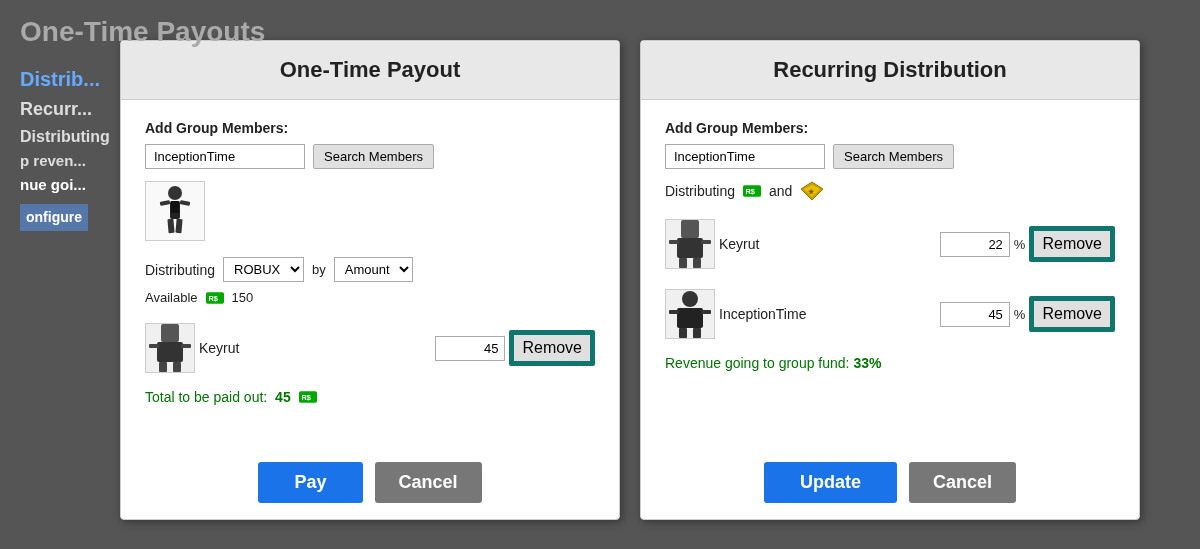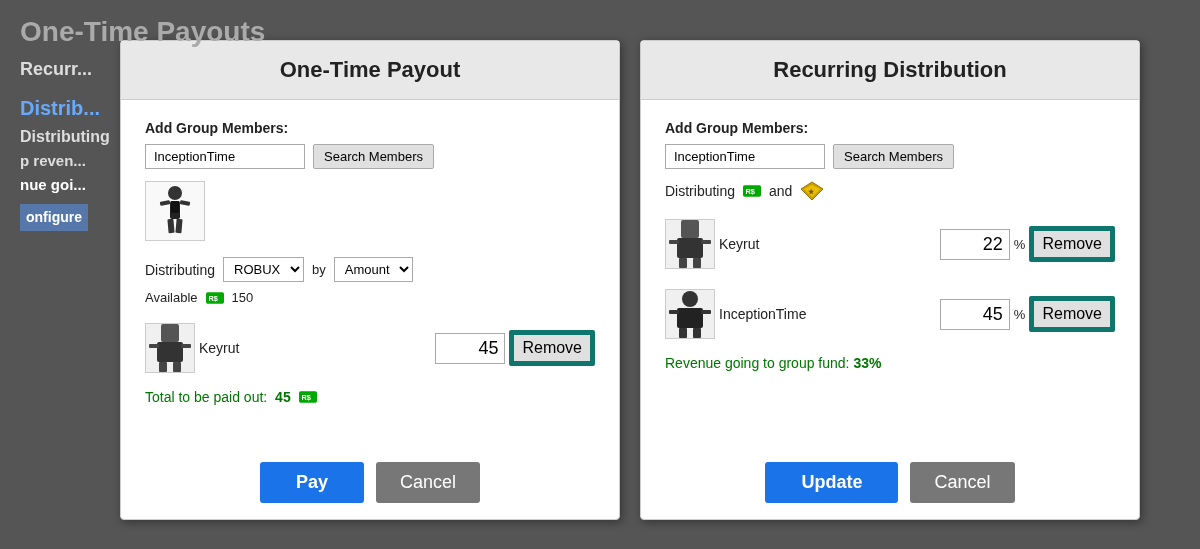--- a/index.html
+++ b/index.html
@@ -145,21 +145,21 @@
 
     .member-name {
       font-size: 14px;
       color: #222;
       flex: 1;
     }
 
     .amount-input {
       border: 1px solid #aaa;
       padding: 4px 6px;
-      font-size: 18px;
+      font-size: 13px;
       width: 70px;
       text-align: right;
     }
 
     .pct-label {
       font-size: 13px;
       color: #222;
     }
 
     .btn-remove {
@@ -206,21 +206,21 @@
       border-radius: 3px;
       min-width: 100px;
     }
 
     .btn-cancel {
       background: #777;
       color: #fff;
       border: none;
       padding: 2px 24px;
       font-size: 18px;
-      font-weight: normal;
+      font-weight: bold;
       cursor: pointer;
       border-radius: 3px;
       min-width: 100px;
     }
 
     .by-label {
       font-size: 13px;
       color: #222;
     }
 
@@ -243,22 +243,22 @@
     .stickman {
       width: 50px;
       height: 56px;
     }
   </style>
 </head>
 <body>
 
 <div class="bg-text">
   <div style="font-size:28px;color:#aaa;">One-Time Payouts</div>
+  <div style="margin-top:8px;color:#6af;font-size:20px;">Distrib...</div>
   <div style="color:#ddd;font-size:18px;">Recurr...</div>
-  <div style="margin-top:8px;color:#6af;font-size:20px;">Distrib...</div>
   <div style="color:#ddd;font-size:16px;">Distributing</div>
   <div style="color:#ddd;font-size:15px;">p reven...</div>
   <div style="color:#ffffff;font-size:15px;">nue goi...</div>
   <div style="background:#5577aa;color:#fff;font-size:14px;padding:2px 6px;display:inline-block;">onfigure</div>
 </div>
 
 <div class="modal" style="margin-left:60px; margin-top:20px; align-self:flex-start; margin-top:40px;">
   <div class="modal-header">
     <h2>One-Time Payout</h2>
   </div>

